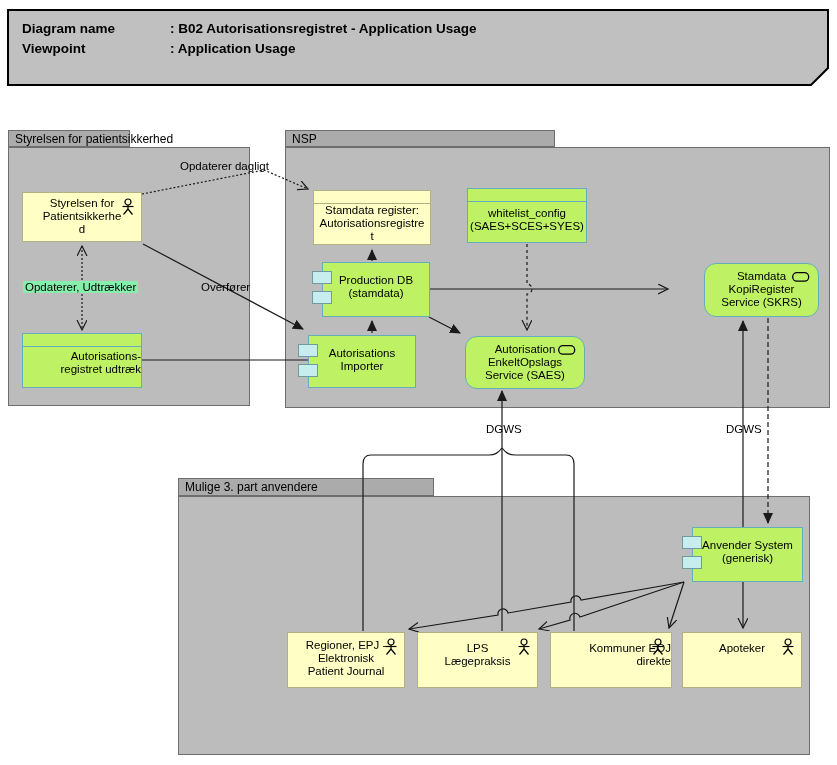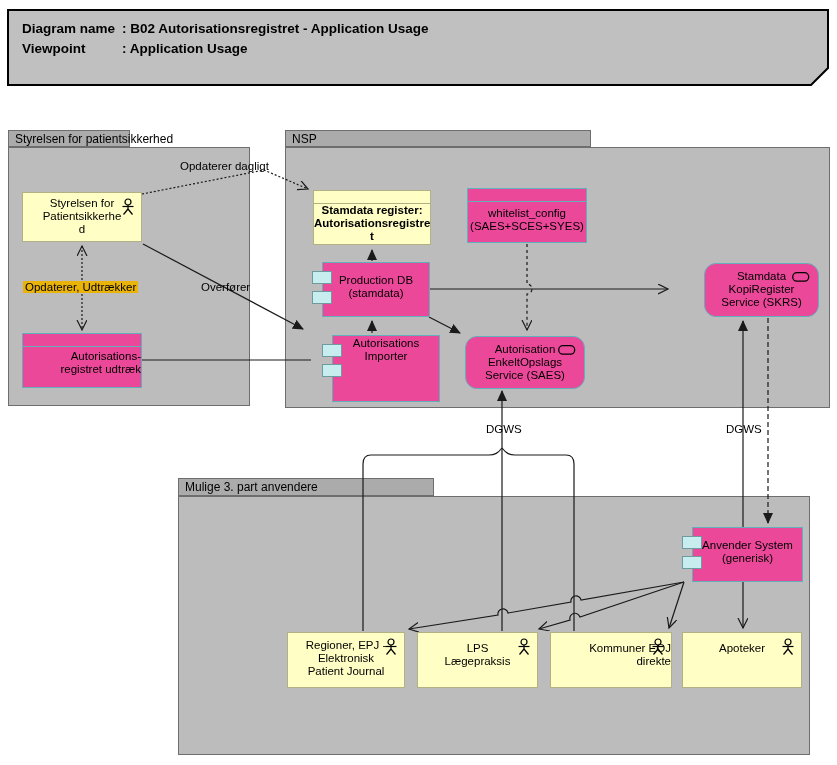--- a/index.html
+++ b/index.html
@@ -9,47 +9,47 @@
   }
   
   .grp-tab{position:absolute;background:#ababab;border:1px solid #6e6e6e;z-index:1;box-sizing:border-box;}
   .grp-body{position:absolute;background:#bcbcbc;border:1px solid #6e6e6e;z-index:1;box-sizing:border-box;}
   .grp-label{font-size:12px;line-height:16px;padding-left:6px;white-space:nowrap;}
   
   #edges{position:absolute;left:0;top:0;z-index:2;}
   
   .node{position:absolute;box-sizing:border-box;z-index:3;text-align:center;font-size:11.5px;line-height:13px;}
   .yellow{background:#ffffc5;border:1px solid #b1b183;}
-  .cyan{background:#ec4899;border:1px solid #64aebc;}
+  .cyan{background:#bef264;border:1px solid #64aebc;}
   .rounded{border-radius:12px;}
   .obj-head{height:12px;}
   .yellow .obj-head{border-bottom:1px solid #b1b183;}
   .cyan .obj-head{border-bottom:1px solid #64aebc;}
   .comp-tab{position:absolute;left:-11px;width:20px;height:13px;background:#c7edef;border:1px solid #6f9aa0;box-sizing:border-box;}
   .tab1{top:8px;} .tab2{top:28px;}
   .actor-icon{position:absolute;top:5px;right:6px;}
   .svc-icon{position:absolute;top:8px;right:8px;}
   .lines{position:relative;}
   
   .elabel{position:absolute;z-index:4;font-size:11.5px;white-space:nowrap;}
-  .elabel.masked{background:#eab308;padding:0 2px;}
+  .elabel.masked{background:#86efac;padding:0 2px;}
   
   #note-text{position:absolute;left:22px;top:19px;z-index:3;font-weight:bold;font-size:13.5px;line-height:20px;}
-  .note-row{display:flex;}
+  .note-row{display:flex;gap:48px;}
   .note-label{width:100px;}
 </style>
 </head>
 <body>
 
 <div id="canvas">
 
   <div class="grp-tab grp-label" style="left:8px;top:130px;width:122px;height:17px;">Styrelsen for patientsikkerhed</div>
   <div class="grp-body" style="left:8px;top:147px;width:242px;height:259px;"></div>
 
-  <div class="grp-tab grp-label" style="left:285px;top:130px;width:306px;height:17px;">NSP</div>
+  <div class="grp-tab grp-label" style="left:285px;top:130px;width:270px;height:17px;">NSP</div>
   <div class="grp-body" style="left:285px;top:147px;width:545px;height:261px;"></div>
 
   <div class="grp-tab grp-label" style="left:178px;top:478px;width:256px;height:18px;">Mulige 3. part anvendere</div>
   <div class="grp-body" style="left:178px;top:496px;width:632px;height:259px;"></div>
 
   <svg id="edges" width="837" height="765">
     <defs>
       <marker id="af" markerWidth="11" markerHeight="10" refX="10" refY="5" orient="auto-start-reverse" markerUnits="userSpaceOnUse">
         <path d="M0,0 L11,5 L0,10 Z" fill="#1a1a1a"></path>
       </marker>
@@ -126,21 +126,21 @@
   <div class="node cyan" style="left:22px;top:333px;width:120px;height:55px;text-align:right;">
     <div class="obj-head"></div>
     <div class="lines" style="padding-top:3px;">
       <div>Autorisations-</div>
       <div>registret udtræk</div>
     </div>
   </div>
 
   <div class="node yellow" style="left:313px;top:190px;width:118px;height:55px;">
     <div class="obj-head"></div>
-    <div class="lines" style="white-space:nowrap;font-weight:bold;">
+    <div class="lines" style="white-space:nowrap;">
       <div>Stamdata register:</div>
       <div>Autorisationsregistre</div>
       <div>t</div>
     </div>
   </div>
 
   <div class="node cyan" style="left:467px;top:188px;width:120px;height:55px;">
     <div class="obj-head"></div>
     <div class="lines" style="padding-top:5px;white-space:nowrap;">
       <div>whitelist_config</div>
@@ -150,21 +150,21 @@
 
   <div class="node cyan" style="left:322px;top:262px;width:108px;height:55px;padding-top:11px;">
     <div class="comp-tab tab1"></div>
     <div class="comp-tab tab2"></div>
     <div class="lines">
       <div>Production DB</div>
       <div>(stamdata)</div>
     </div>
   </div>
 
-  <div class="node cyan" style="left:332px;top:335px;width:108px;height:67px;padding-top:1px;">
+  <div class="node cyan" style="left:308px;top:335px;width:108px;height:53px;padding-top:11px;">
     <div class="comp-tab tab1"></div>
     <div class="comp-tab tab2"></div>
     <div class="lines">
       <div>Autorisations</div>
       <div>Importer</div>
     </div>
   </div>
 
   <div class="node cyan rounded" style="left:465px;top:336px;width:120px;height:53px;padding-top:6px;">
     <svg class="svc-icon" width="18" height="10">

